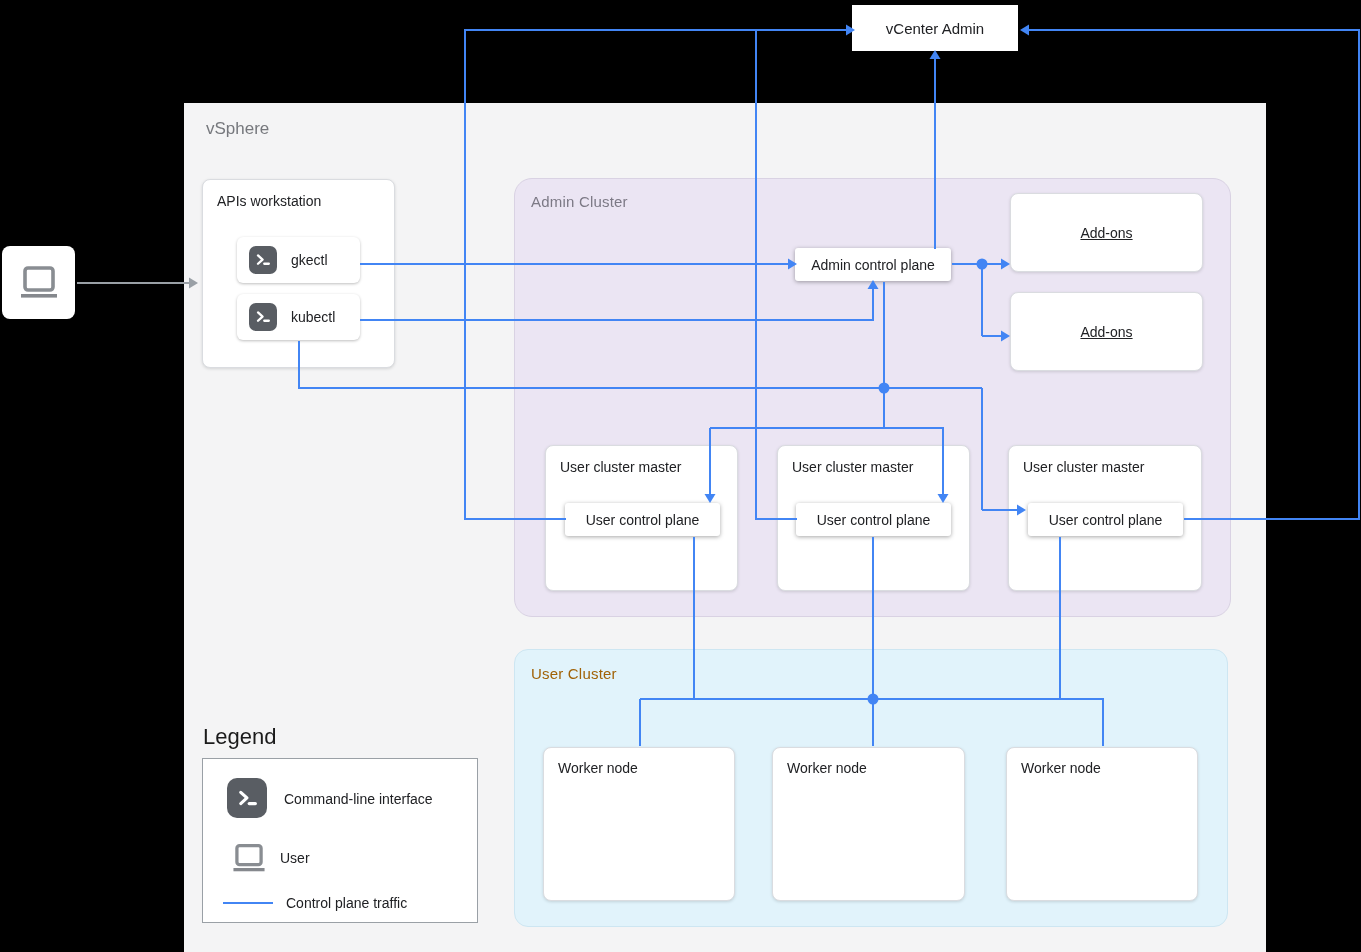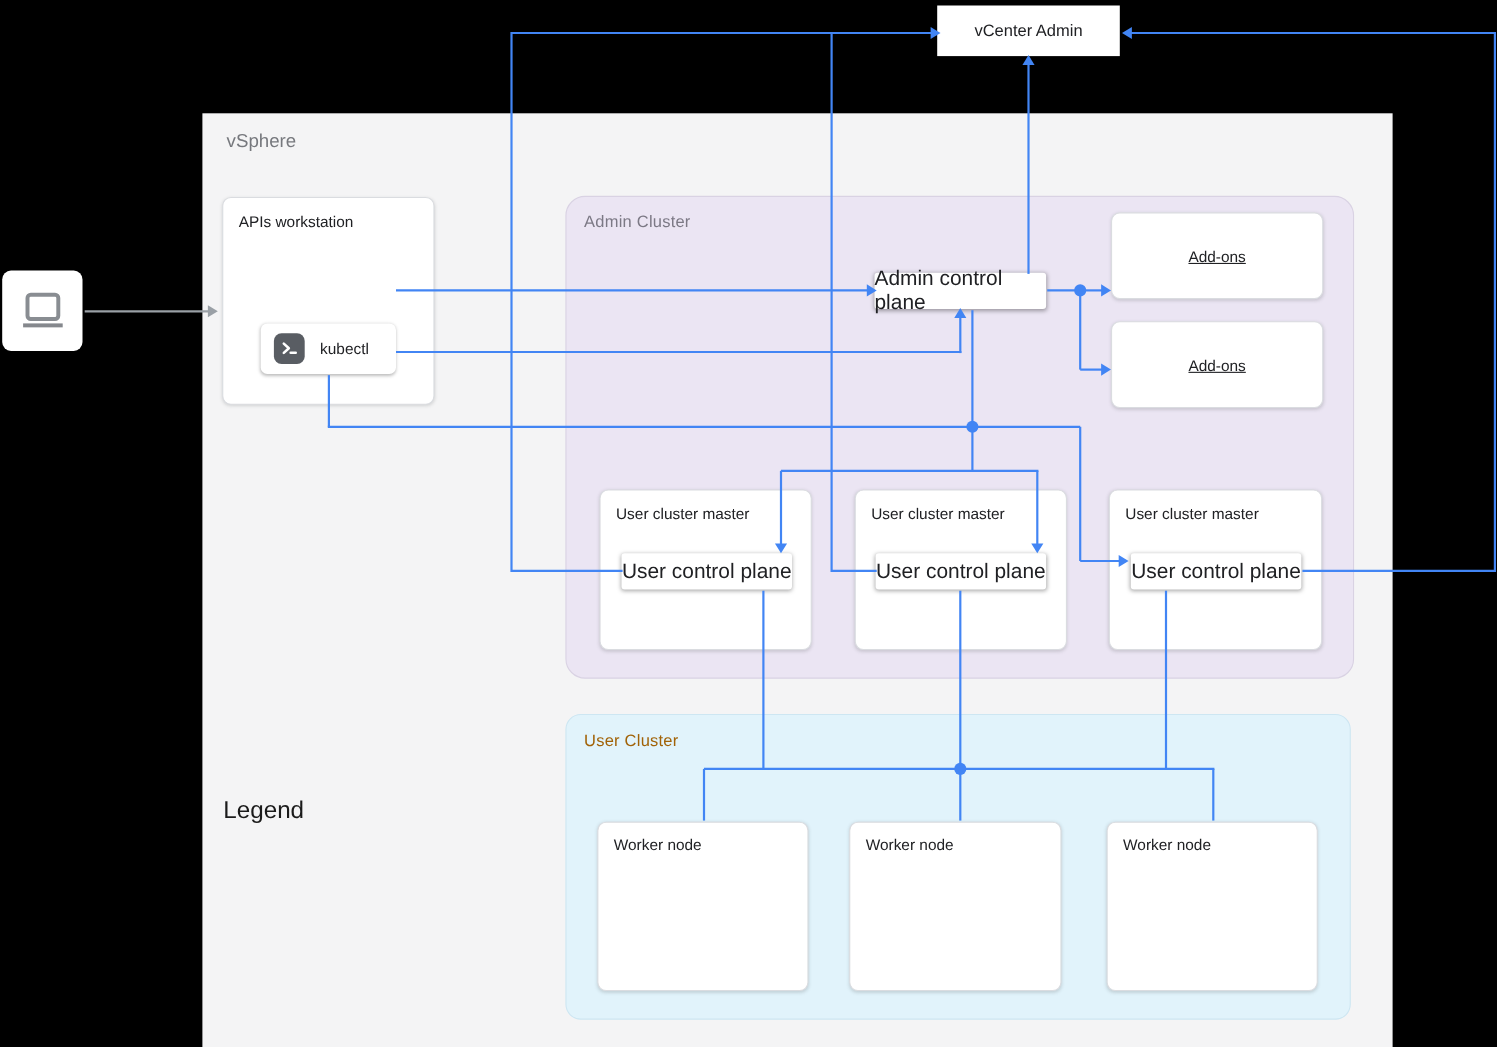--- a/index.html
+++ b/index.html
@@ -12,21 +12,21 @@
   .vsphere-label{left:206px;top:119px;font-size:17px;color:#76787d;}
   .admin-cluster-bg{left:514px;top:178px;width:717px;height:439px;background:#ebe5f3;border:1px solid #d9d2e3;border-radius:18px;box-sizing:border-box;}
   .admin-cluster-label{left:531px;top:193px;color:#7c7985;}
   .user-cluster-bg{left:514px;top:649px;width:714px;height:278px;background:#e1f3fb;border:1px solid #cde6f2;border-radius:14px;box-sizing:border-box;}
   .user-cluster-label{left:531px;top:665px;color:#a16207;}
   
   .panel{background:#fff;border:1px solid #dadce0;border-radius:8px;box-sizing:border-box;
          box-shadow:0 1px 3px rgba(60,64,67,.18);}
   .btitle{position:absolute;left:14px;top:13px;font-size:14px;color:#202124;white-space:nowrap;}
   .inner{background:#fff;border-radius:3px;box-shadow:0 1px 4px rgba(0,0,0,.35);
-         display:flex;align-items:center;justify-content:center;font-size:19px;color:#202124;box-sizing:border-box;}
+         display:flex;align-items:center;justify-content:center;font-size:14px;color:#202124;box-sizing:border-box;}
   .centered{display:flex;align-items:center;justify-content:center;font-size:14px;color:#202124;text-decoration:underline;}
   
   .vcenter{left:852px;top:5px;width:166px;height:46px;background:#fff;display:flex;align-items:center;justify-content:center;
            font-size:15px;color:#202124;}
   
   .chip{background:#fff;border-radius:6px;box-shadow:0 1px 3px rgba(0,0,0,.26);display:flex;align-items:center;box-sizing:border-box;}
   .chip .tlabel{font-size:14px;color:#202124;margin-left:14px;}
   .term-icon{background:#595d63;border-radius:7px;display:flex;align-items:center;justify-content:center;}
   
   .user-box{left:2px;top:246px;width:73px;height:73px;background:#fff;border-radius:8px;display:flex;align-items:center;justify-content:center;}
@@ -58,20 +58,29 @@
   <div class="abs user-box z3">
     <svg width="44" height="38" viewBox="0 0 44 38">
       <rect x="8" y="4" width="28" height="22" rx="3" fill="none" stroke="#898d92" stroke-width="3.6"></rect>
       <rect x="4" y="30" width="36" height="3.6" fill="#85888d"></rect>
     </svg>
   </div>
 
   <div class="abs panel z3" style="left:202px;top:179px;width:193px;height:189px;">
     <span class="btitle">APIs workstation</span>
   </div>
+  <div class="abs chip z4" style="left:237px;top:237px;width:123px;height:46px;">
+    <span class="term-icon" style="width:28px;height:28px;margin-left:12px;">
+      <svg width="20" height="20" viewBox="0 0 24 24">
+          <polyline points="6,6.5 11.5,11.5 6,16.5" fill="none" stroke="#fff" stroke-width="2.8" stroke-linecap="round" stroke-linejoin="round"></polyline>
+          <line x1="13.5" y1="16.5" x2="19" y2="16.5" stroke="#fff" stroke-width="2.8" stroke-linecap="round"></line>
+        </svg>
+    </span>
+    <span class="tlabel">gkectl</span>
+  </div>
   <div class="abs chip z4" style="left:237px;top:294px;width:123px;height:46px;">
     <span class="term-icon" style="width:28px;height:28px;margin-left:12px;">
       <svg width="20" height="20" viewBox="0 0 24 24">
           <polyline points="6,6.5 11.5,11.5 6,16.5" fill="none" stroke="#fff" stroke-width="2.8" stroke-linecap="round" stroke-linejoin="round"></polyline>
           <line x1="13.5" y1="16.5" x2="19" y2="16.5" stroke="#fff" stroke-width="2.8" stroke-linecap="round"></line>
         </svg>
     </span>
     <span class="tlabel">kubectl</span>
   </div>
 
@@ -99,20 +108,36 @@
     <span class="btitle" style="top:12px;">Worker node</span>
   </div>
   <div class="abs panel z3" style="left:772px;top:747px;width:193px;height:154px;">
     <span class="btitle" style="top:12px;">Worker node</span>
   </div>
   <div class="abs panel z3" style="left:1006px;top:747px;width:192px;height:154px;">
     <span class="btitle" style="top:12px;">Worker node</span>
   </div>
 
   <div class="abs legend-title z3">Legend</div>
+  <div class="abs legend-box z3">
+    <span class="abs term-icon" style="left:24px;top:19px;width:40px;height:40px;border-radius:10px;">
+      <svg width="27" height="27" viewBox="0 0 24 24">
+          <polyline points="6,6.5 11.5,11.5 6,16.5" fill="none" stroke="#fff" stroke-width="2.8" stroke-linecap="round" stroke-linejoin="round"></polyline>
+          <line x1="13.5" y1="16.5" x2="19" y2="16.5" stroke="#fff" stroke-width="2.8" stroke-linecap="round"></line>
+        </svg>
+    </span>
+    <span class="legend-label" style="left:81px;top:32px;">Command-line interface</span>
+    <svg class="abs" style="left:27px;top:83px;" width="38" height="33" viewBox="0 0 44 38">
+      <rect x="8" y="4" width="28" height="22" rx="3" fill="none" stroke="#898d92" stroke-width="3.8"></rect>
+      <rect x="4" y="30" width="36" height="3.8" fill="#85888d"></rect>
+    </svg>
+    <span class="legend-label" style="left:77px;top:91px;">User</span>
+    <span class="abs" style="left:20px;top:143px;width:50px;height:2px;background:#4285f4;"></span>
+    <span class="legend-label" style="left:83px;top:136px;">Control plane traffic</span>
+  </div>
 
   <svg class="abs wires" width="1361" height="952" viewBox="0 0 1361 952">
     <g stroke="#4285f4" stroke-width="2" fill="none">
 
       <line x1="465" y1="30" x2="848" y2="30"></line>
       <line x1="465" y1="29" x2="465" y2="520"></line>
       <line x1="465" y1="519" x2="566" y2="519"></line>
       <line x1="756" y1="29" x2="756" y2="520"></line>
       <line x1="756" y1="519" x2="797" y2="519"></line>
 

